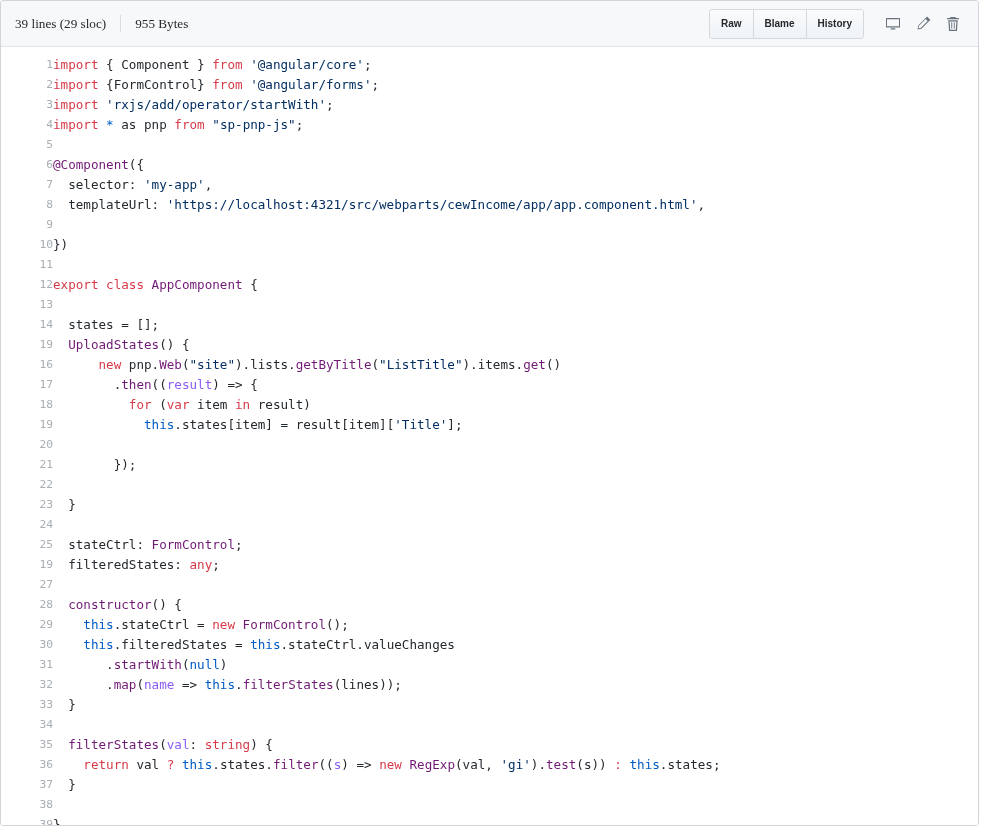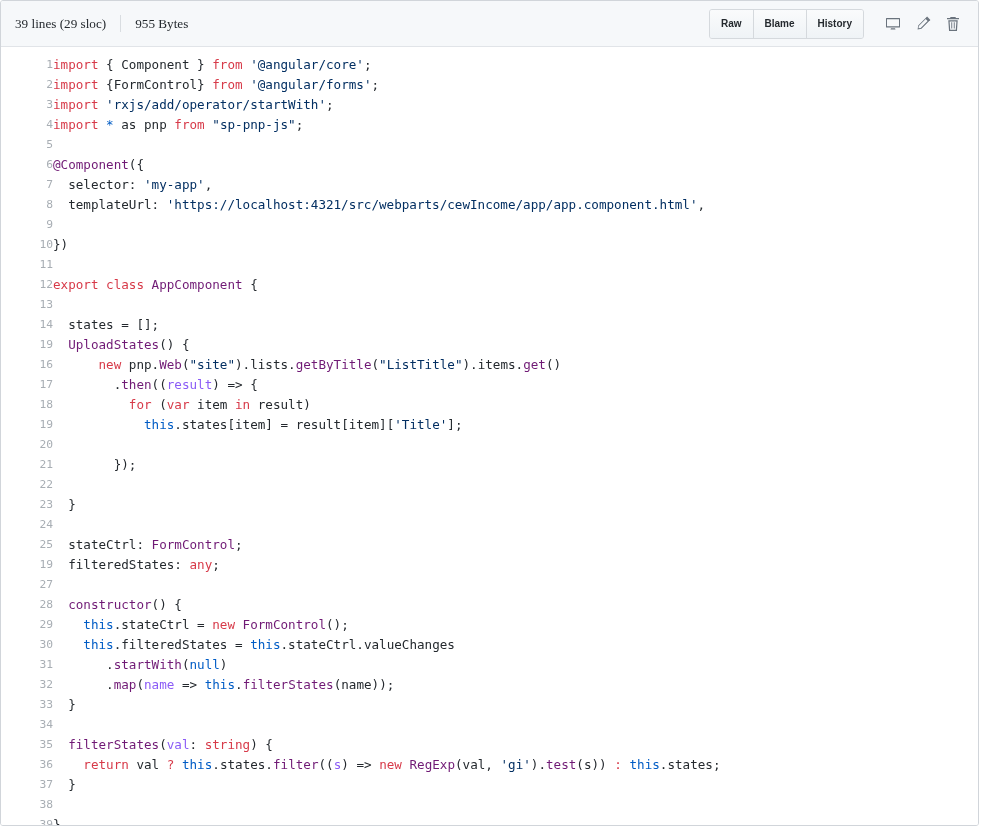--- a/index.html
+++ b/index.html
@@ -317,21 +317,21 @@
           <tr>
             <td class="lnum">30</td>
             <td class="lcode"><span class="o">    </span><span class="v">this</span><span class="o">.filteredStates = </span><span class="v">this</span><span class="o">.stateCtrl.valueChanges</span></td>
           </tr>
           <tr>
             <td class="lnum">31</td>
             <td class="lcode"><span class="o">       .</span><span class="e">startWith</span><span class="o">(</span><span class="v">null</span><span class="o">)</span></td>
           </tr>
           <tr>
             <td class="lnum">32</td>
-            <td class="lcode"><span class="o">       .</span><span class="e">map</span><span class="o">(</span><span class="p">name</span><span class="o"> =&gt; </span><span class="v">this</span><span class="o">.</span><span class="e">filterStates</span><span class="o">(name));</span></td>
+            <td class="lcode"><span class="o">       .</span><span class="e">map</span><span class="o">(</span><span class="p">name</span><span class="o"> =&gt; </span><span class="v">this</span><span class="o">.</span><span class="e">filterStates</span><span class="o">(lines));</span></td>
           </tr>
           <tr>
             <td class="lnum">33</td>
             <td class="lcode"><span class="o">  }</span></td>
           </tr>
           <tr>
             <td class="lnum">34</td>
             <td class="lcode">&nbsp;</td>
           </tr>
           <tr>

